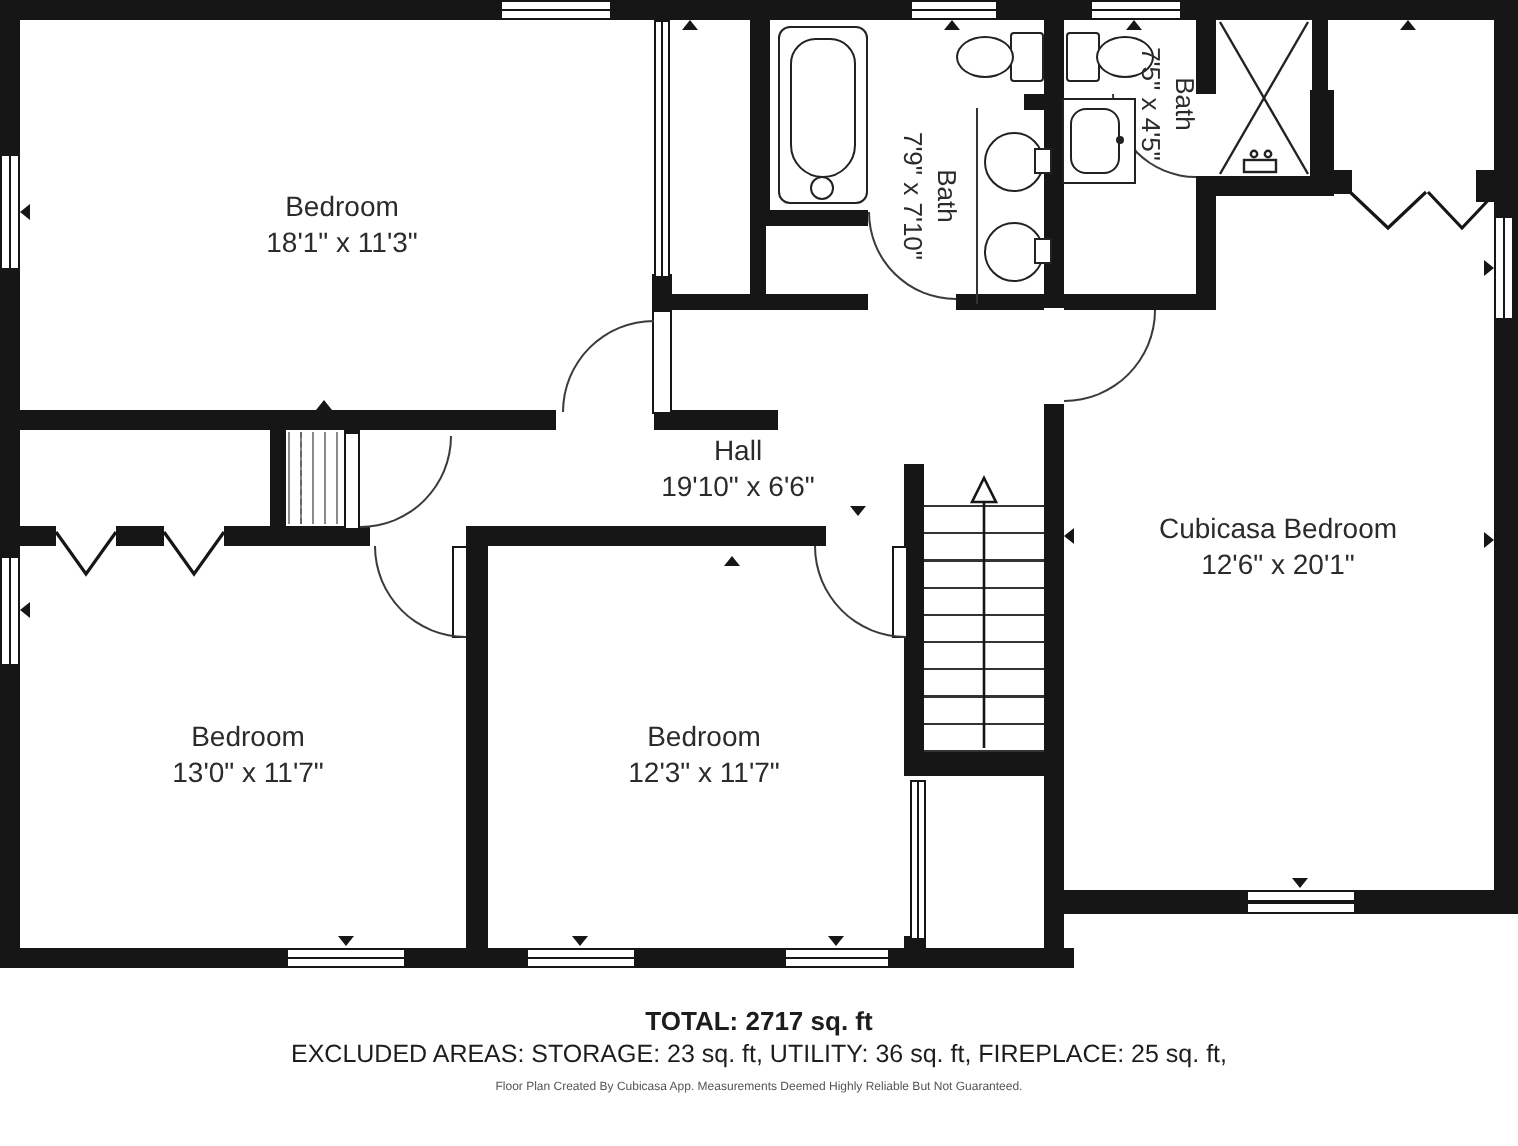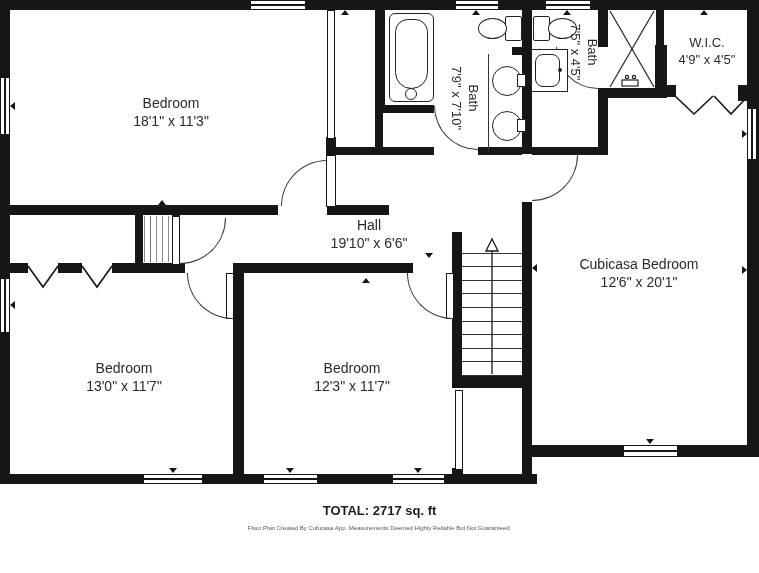--- a/index.html
+++ b/index.html
@@ -182,38 +182,35 @@
     <span class="nm">18'1" x 11'3"</span>
   </div>
   <div class="lbl rot" style="left:464px;top:98px">
     <span class="nm">Bath</span>
     <span class="nm">7'9" x 7'10"</span>
   </div>
   <div class="lbl rot" style="left:583px;top:52px">
     <span class="nm">Bath</span>
     <span class="nm">7'5" x 4'5"</span>
   </div>
-  <div class="lbl" style="left:707px;top:52px;font-size:13px">
-    <span class="nm">W.I.C.</span>
-    <span class="nm">4'9" x 4'5"</span>
-  </div>
   <div class="lbl" style="left:369px;top:234px">
     <span class="nm">Hall</span>
     <span class="nm">19'10" x 6'6"</span>
   </div>
   <div class="lbl" style="left:639px;top:273px">
     <span class="nm">Cubicasa Bedroom</span>
     <span class="nm">12'6" x 20'1"</span>
   </div>
   <div class="lbl" style="left:124px;top:377px">
     <span class="nm">Bedroom</span>
     <span class="nm">13'0" x 11'7"</span>
   </div>
   <div class="lbl" style="left:352px;top:377px">
     <span class="nm">Bedroom</span>
     <span class="nm">12'3" x 11'7"</span>
   </div>
 
   <div id="summary">
     <div class="tot">TOTAL: 2717 sq. ft</div>
+    <div>EXCLUDED AREAS: STORAGE: 23 sq. ft, UTILITY: 36 sq. ft, FIREPLACE: 25 sq. ft,</div>
     <div class="disc">Floor Plan Created By Cubicasa App. Measurements Deemed Highly Reliable But Not Guaranteed.</div>
   </div>
 </div>
 
 </body></html>

